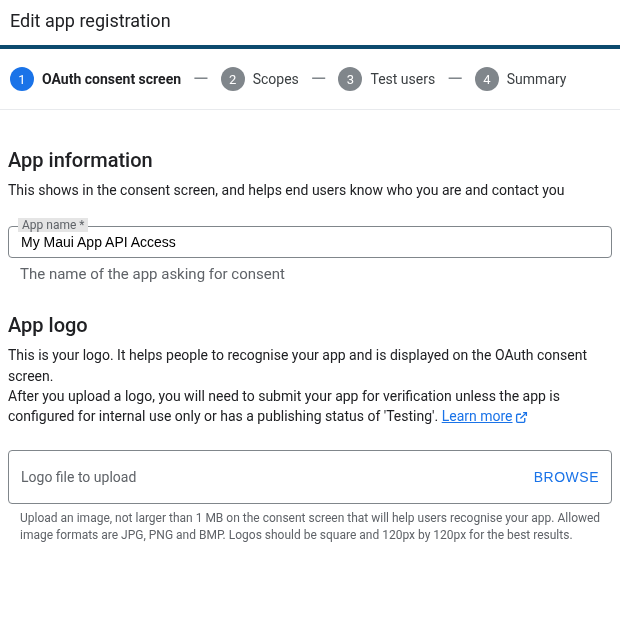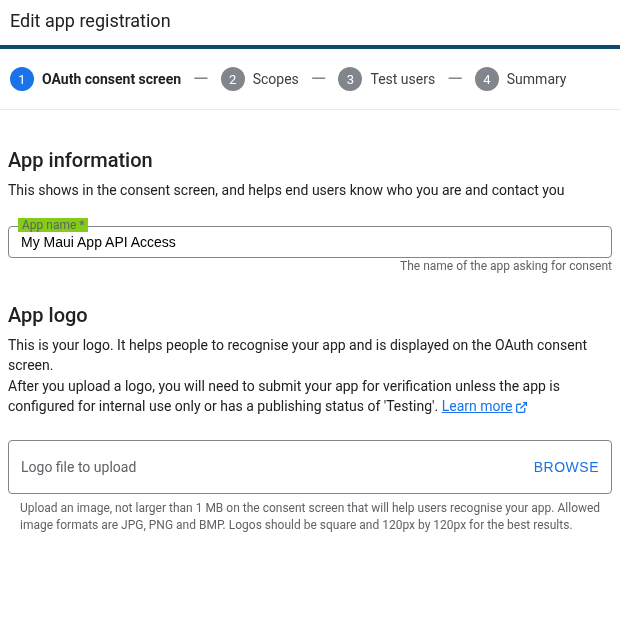--- a/index.html
+++ b/index.html
@@ -78,21 +78,21 @@
     padding: 12px 12px;
     display:flex;
     align-items:center;
     justify-content:space-between;
     height:32px;
   }
   .field-label {
     position:absolute;
     top:-8px;
     left:10px;
-    background:#84cc16;
+    background:#e5e5e5;
     padding:0 4px;
     font-size:12px;
     color:#5f6368;
   }
   .field-input {
     border:none;
     outline:none;
     font-size:14px;
     width:100%;
     background:transparent;
@@ -102,25 +102,25 @@
     color:#888;
     user-select:none;
   }
   .dropdown-arrow {
     width:0; height:0;
     border-left:5px solid transparent;
     border-right:5px solid transparent;
     border-top:5px solid #202124;
   }
   .helper {
-    font-size:12px;
-    color:#5f6368;
+    font-size:15px;
+    color:#5f6368;
+    margin-top:6px;
     padding-left:12px;
     line-height:1.4;
-    text-align:right;
   }
   a.link {
     color:#1a73e8;
     text-decoration:underline;
   }
   .ext-icon {
     display:inline-block;
     vertical-align:middle;
     margin-left:2px;
   }

